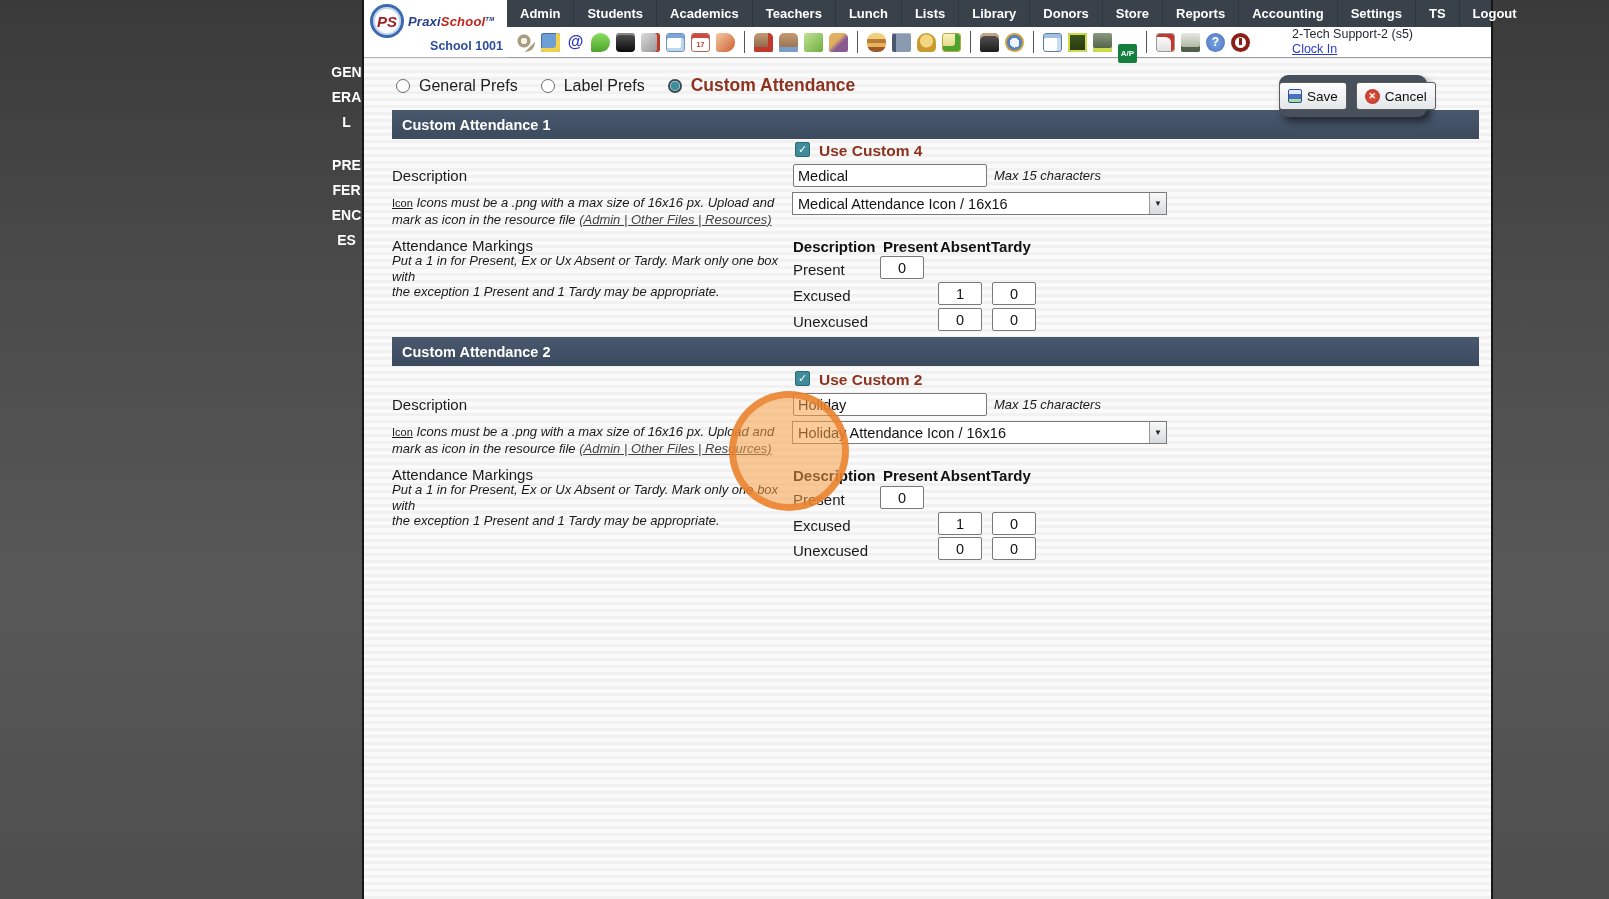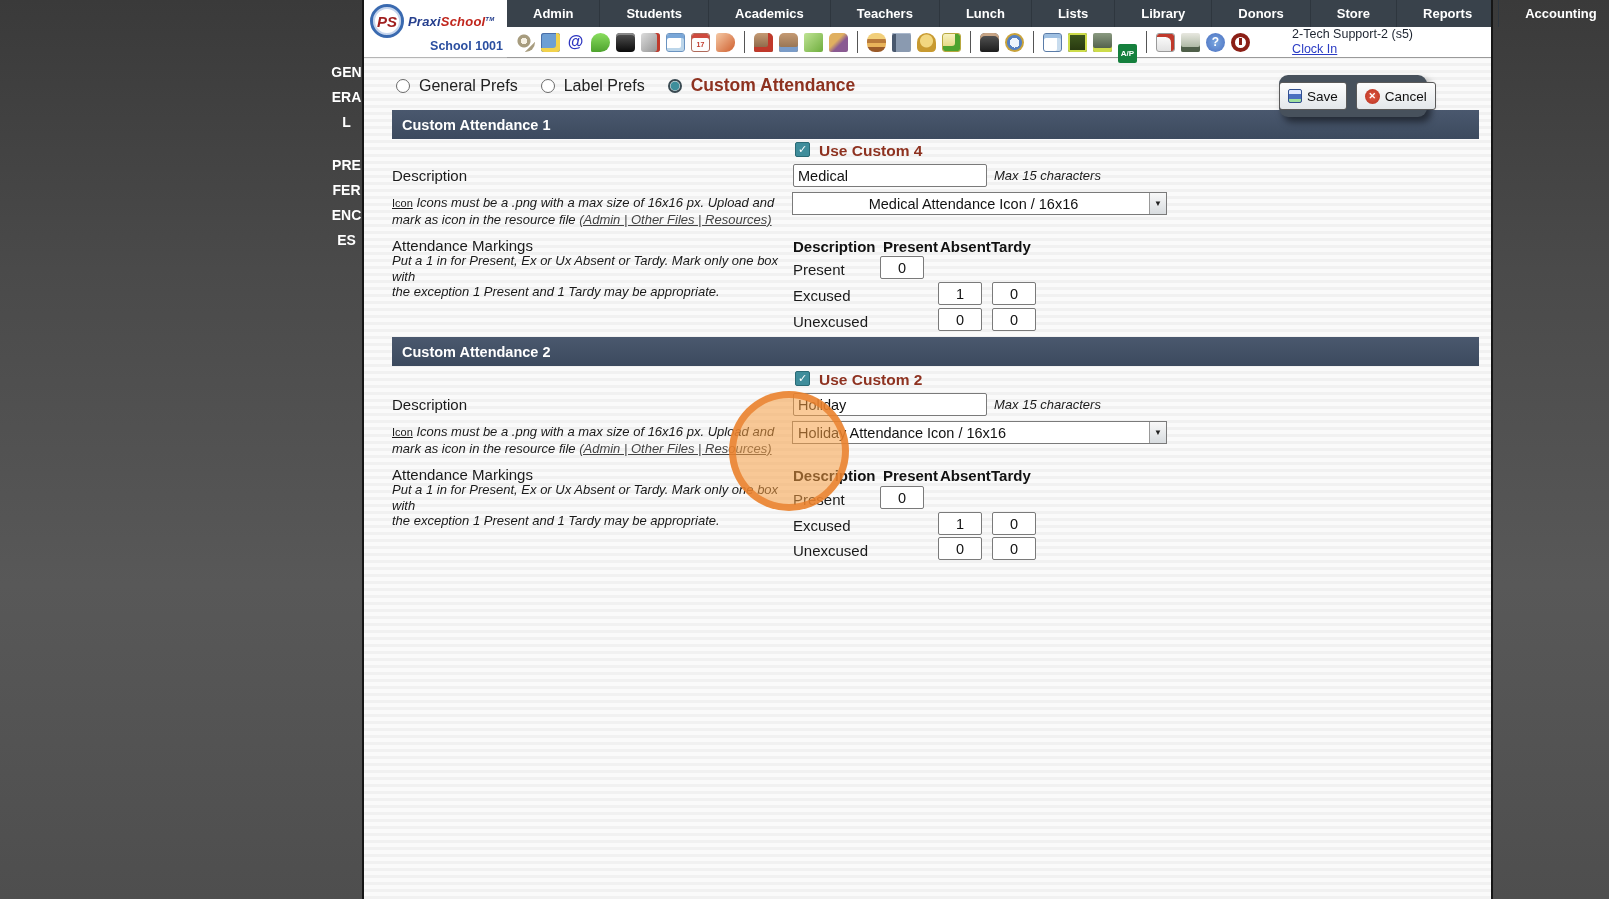--- a/index.html
+++ b/index.html
@@ -25,21 +25,21 @@
   .logo-circle{width:34px;height:34px;border-radius:50%;border:3px solid #3a6ab0;background:#fff;
                color:#a02020;font-weight:bold;font-size:15px;font-style:italic;
                display:flex;align-items:center;justify-content:center;box-shadow:inset 0 0 0 2px #c7d6ee;}
   .brand{font-weight:bold;font-style:italic;font-size:13px;letter-spacing:.2px;white-space:nowrap;}
   .brand .b1{color:#27408e;} .brand .b2{color:#c0251c;}
   .brand sup{font-size:6px;color:#27408e;}
   .school-id{color:#2b4fa0;font-weight:bold;font-size:12.5px;text-align:right;margin-top:1px;}
 
   .navbar{position:absolute;left:143px;top:0;right:0;height:27px;background:#39424b;
           display:flex;align-items:stretch;z-index:2;}
-  .nav-tab{display:flex;align-items:center;padding:0 26px;color:#fff;font-weight:bold;
+  .nav-tab{display:flex;align-items:center;padding:0 13px;color:#fff;font-weight:bold;
            font-size:13px;cursor:pointer;border-left:1px solid #2e363e;white-space:nowrap;}
   .nav-tab:first-child{border-left:none;}
 
   .toolbar{position:absolute;left:143px;top:27px;right:0;height:31px;background:#fff;
            border-bottom:1px solid #9a9a9a;display:flex;align-items:center;gap:6px;
            padding-left:9px;z-index:2;}
   .tb-sep{width:1px;height:22px;background:#555;margin:0 3px;}
   .tbi{width:19px;height:19px;border-radius:3px;flex:0 0 auto;display:flex;align-items:center;
        justify-content:center;font-weight:bold;cursor:pointer;}
   .i-search{border-radius:50%;background:radial-gradient(circle at 42% 42%,#f6f1e4 0 3px,#a79c7e 3px 6px,transparent 7px),linear-gradient(315deg,#a79c7e 0 26%,transparent 27%);}
@@ -225,21 +225,21 @@
     <span class="lbl" style="left:28px;top:167px;">Description</span>
     <input class="txt-input" style="left: 429px; top: 164px; width: 194px;" value="Medical">
     <span class="hint" style="left:630px;top:168px;">Max 15 characters</span>
 
     <div class="help-block" style="left:28px;top:195px;">
       <span class="plain">Icon</span>
       <span>Icons must be a .png with a max size of 16x16 px. Upload and</span><br>
       <span>mark as icon in the resource file</span>
       <span class="res-link">(Admin | Other Files | Resources)</span>
     </div>
-    <div class="sel-box" style="left:428px;top:192px;width:375px;text-align:center;">
+    <div class="sel-box" style="left:428px;top:192px;width:375px;">
       <span class="val">Medical Attendance Icon / 16x16</span>
       <span class="arrow">▼</span>
     </div>
 
     <span class="lbl" style="left:28px;top:237px;">Attendance Markings</span>
     <div class="help-block" style="left:28px;top:253px;">
       <span>Put a 1 in for Present, Ex or Ux Absent or Tardy. Mark only one box with</span><br>
       <span>the exception 1 Present and 1 Tardy may be appropriate.</span>
     </div>
 

